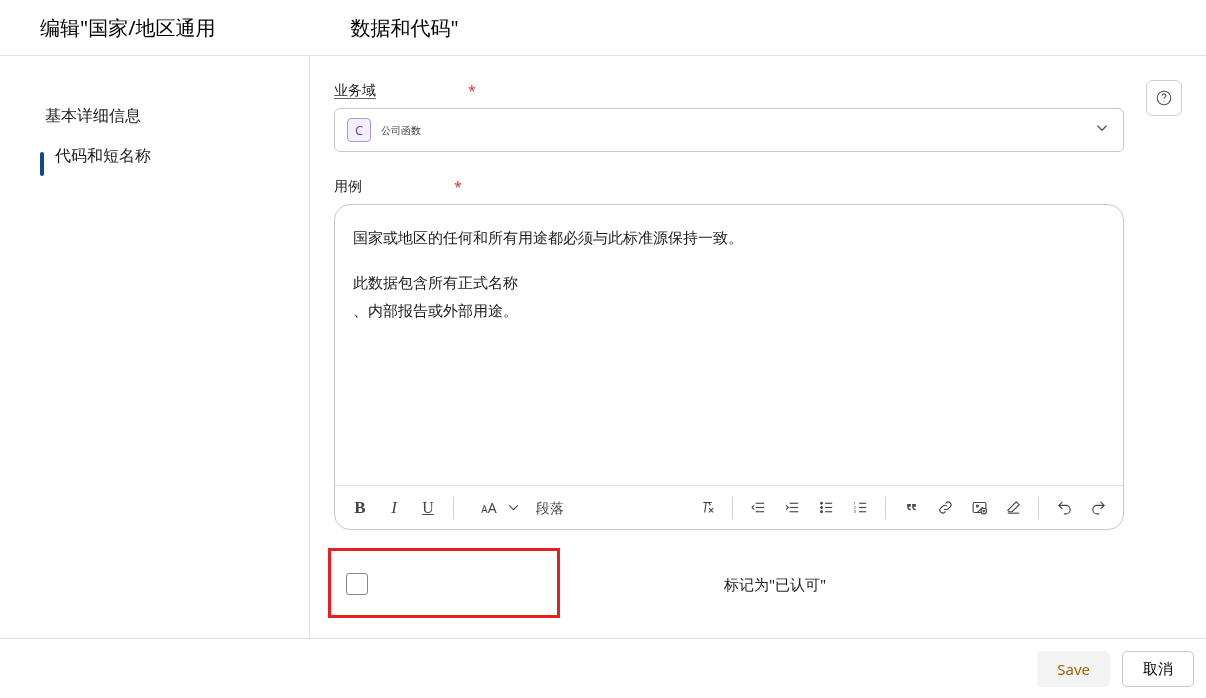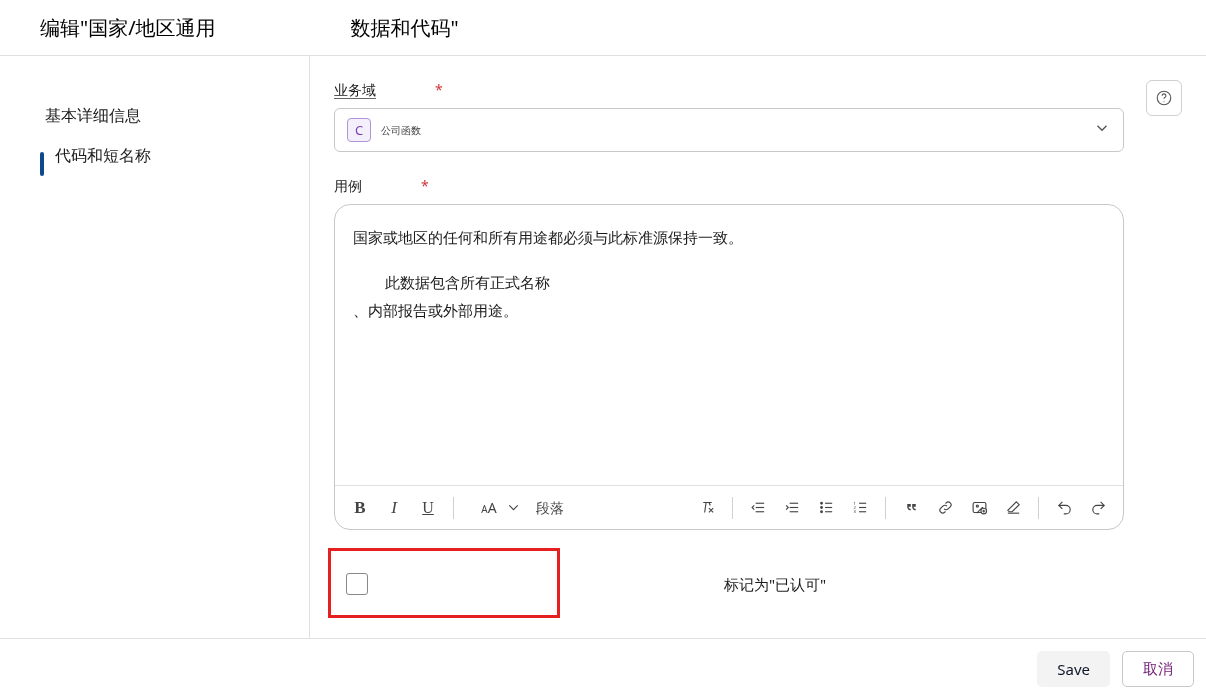--- a/index.html
+++ b/index.html
@@ -95,22 +95,22 @@
 
   .content-inner { max-width: 790px; }
 
   
   .field { margin-bottom: 24px; }
   .field-label {
     font-size: 14px;
     color: #1a1a1a;
     margin-bottom: 8px;
     display: flex;
-    align-items: flex-start;
-    gap: 59px;
+    align-items: center;
+    gap: 92px;
   }
   .field-label.underline .label-text { text-decoration: underline; text-decoration-color: #666; text-underline-offset: 3px; }
   .required { color: #d13438; }
 
   
   .dropdown {
     height: 44px;
     border: 1px solid #c8c8c8;
     border-radius: 6px;
     display: flex;
@@ -142,21 +142,21 @@
     background: #fff;
   }
   .editor-content {
     min-height: 280px;
     padding: 18px 18px;
     font-size: 15px;
     line-height: 1.9;
     color: #1a1a1a;
   }
   .editor-content .para { margin-bottom: 16px; }
-  .editor-content .row2 { display: flex; gap: 118px; margin-left: 32px; }
+  .editor-content .row2 { display: flex; gap: 118px; }
   .editor-toolbar {
     height: 44px;
     border-top: 1px solid #e0e0e0;
     display: flex;
     align-items: center;
     padding: 0 10px;
     gap: 4px;
   }
   .tb-btn {
     width: 30px;
@@ -238,27 +238,27 @@
     height: 36px;
     padding: 0 20px;
     font-size: 15px;
     border-radius: 5px;
     cursor: pointer;
     display: flex;
     align-items: center;
   }
   .btn-save {
     background: #f3f3f3;
-    color: #0f172a;
+    color: #a16207;
     border: none;
     cursor: default;
   }
   .btn-cancel {
     background: #fff;
-    color: #701a75;
+    color: #000000;
     border: 1px solid #c8c8c8;
   }
 </style>
 </head>
 <body>
 
 <div class="header">
   <span class="header-title1">编辑"国家/地区通用</span>
   <span class="header-title2">数据和代码"</span>
 </div>

